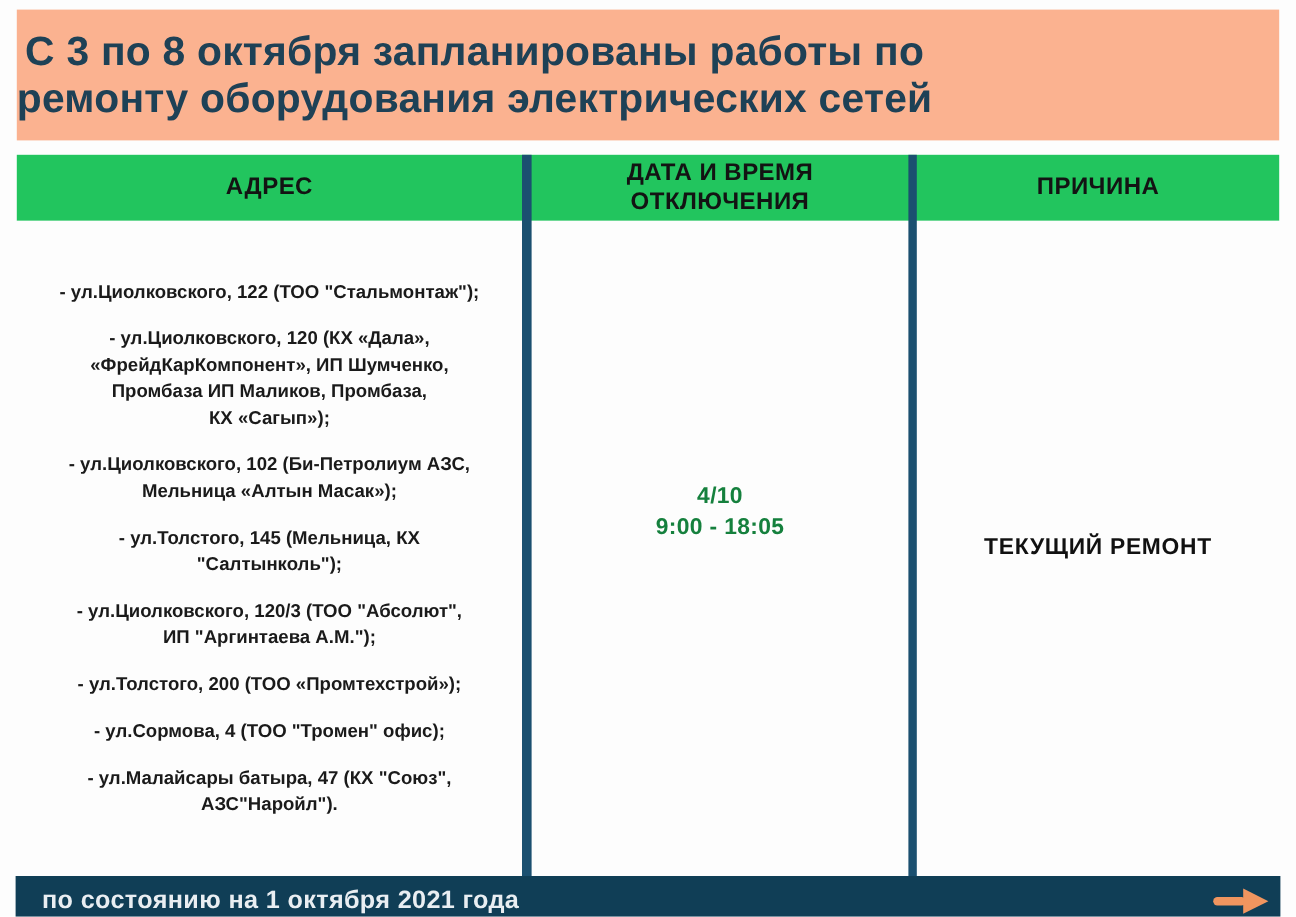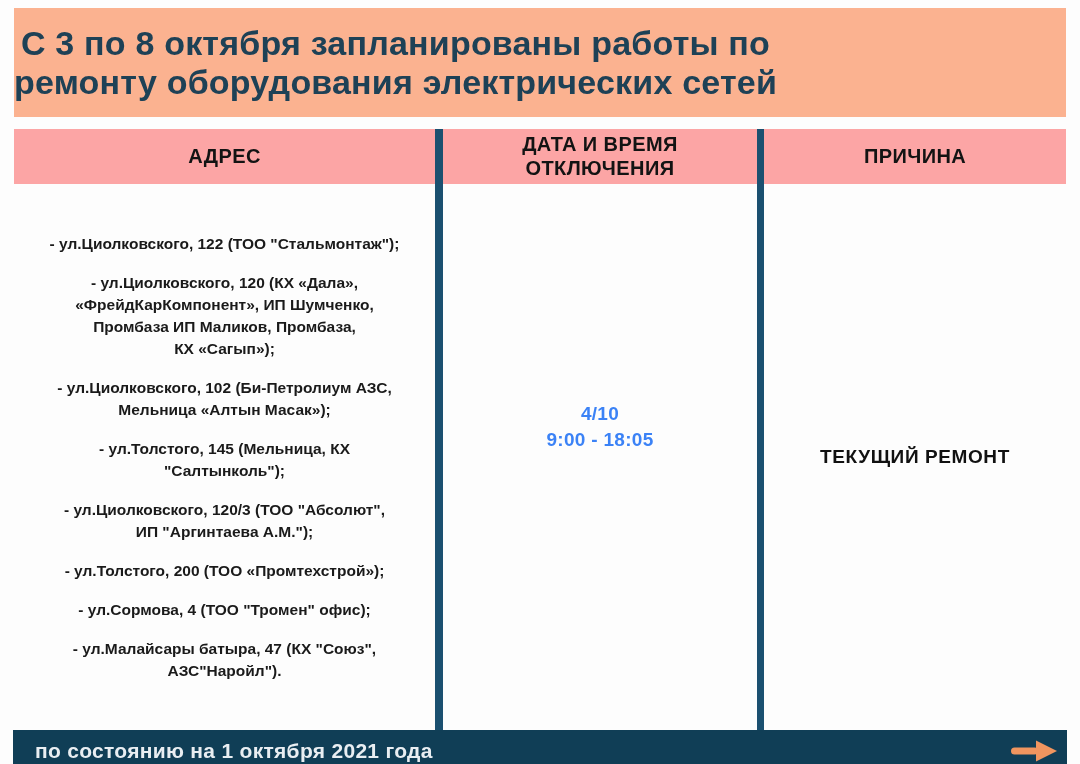--- a/index.html
+++ b/index.html
@@ -32,21 +32,21 @@
   }
 
   
   .table-section {
     position: relative;
     margin: 5px 14px 0 14px;
     height: 601px;
   }
   .thead {
     height: 55px;
-    background: #fca5a5;
+    background: #22c55e;
     display: grid;
     grid-template-columns: 421px 8px 314px 7px 1fr;
     margin-top: 12px;
   }
   .th {
     display: flex;
     align-items: center;
     justify-content: center;
     text-align: center;
     font-weight: bold;
@@ -76,21 +76,21 @@
     font-weight: bold;
     color: #1A1A1A;
     text-align: center;
     white-space: pre-line;
     line-height: 1.42;
   }
   .addr-item + .addr-item { margin-top: 17px; }
   .dt-line {
     font-size: 19px;
     font-weight: bold;
-    color: #3b82f6;
+    color: #15803d;
     text-align: left;
     line-height: 1.35;
     letter-spacing: 0.3px;
   }
   .reason-text {
     font-size: 19px;
     font-weight: bold;
     color: #111111;
     text-align: center;
     letter-spacing: 0.6px;

